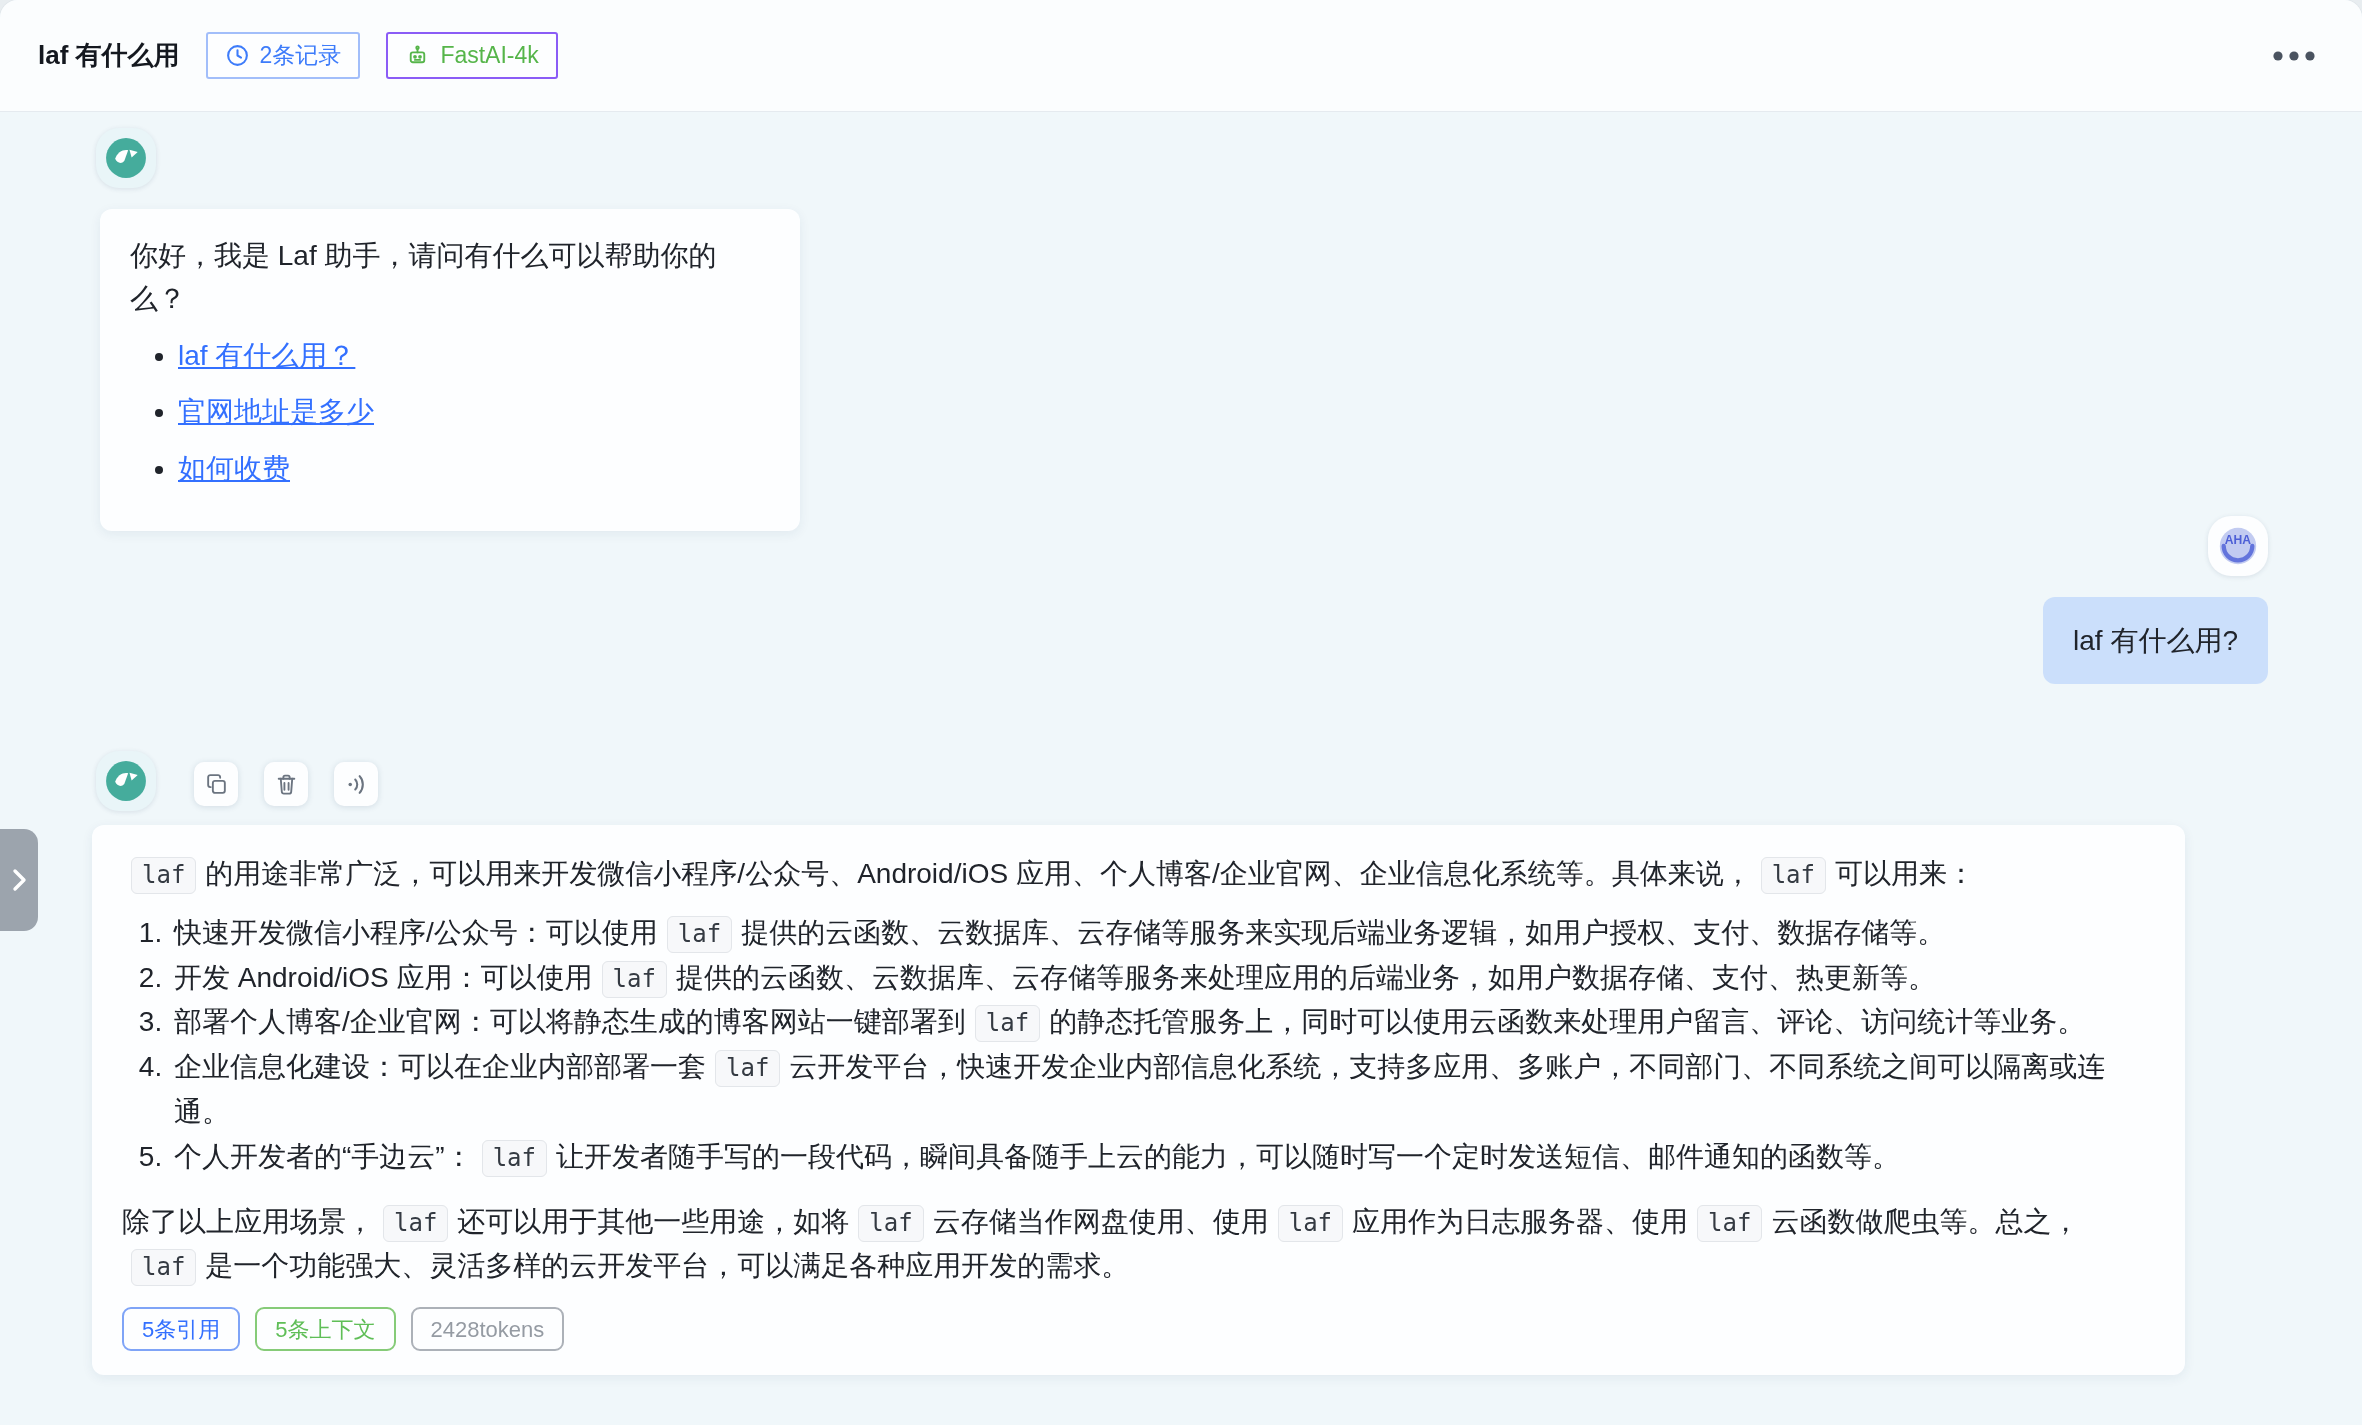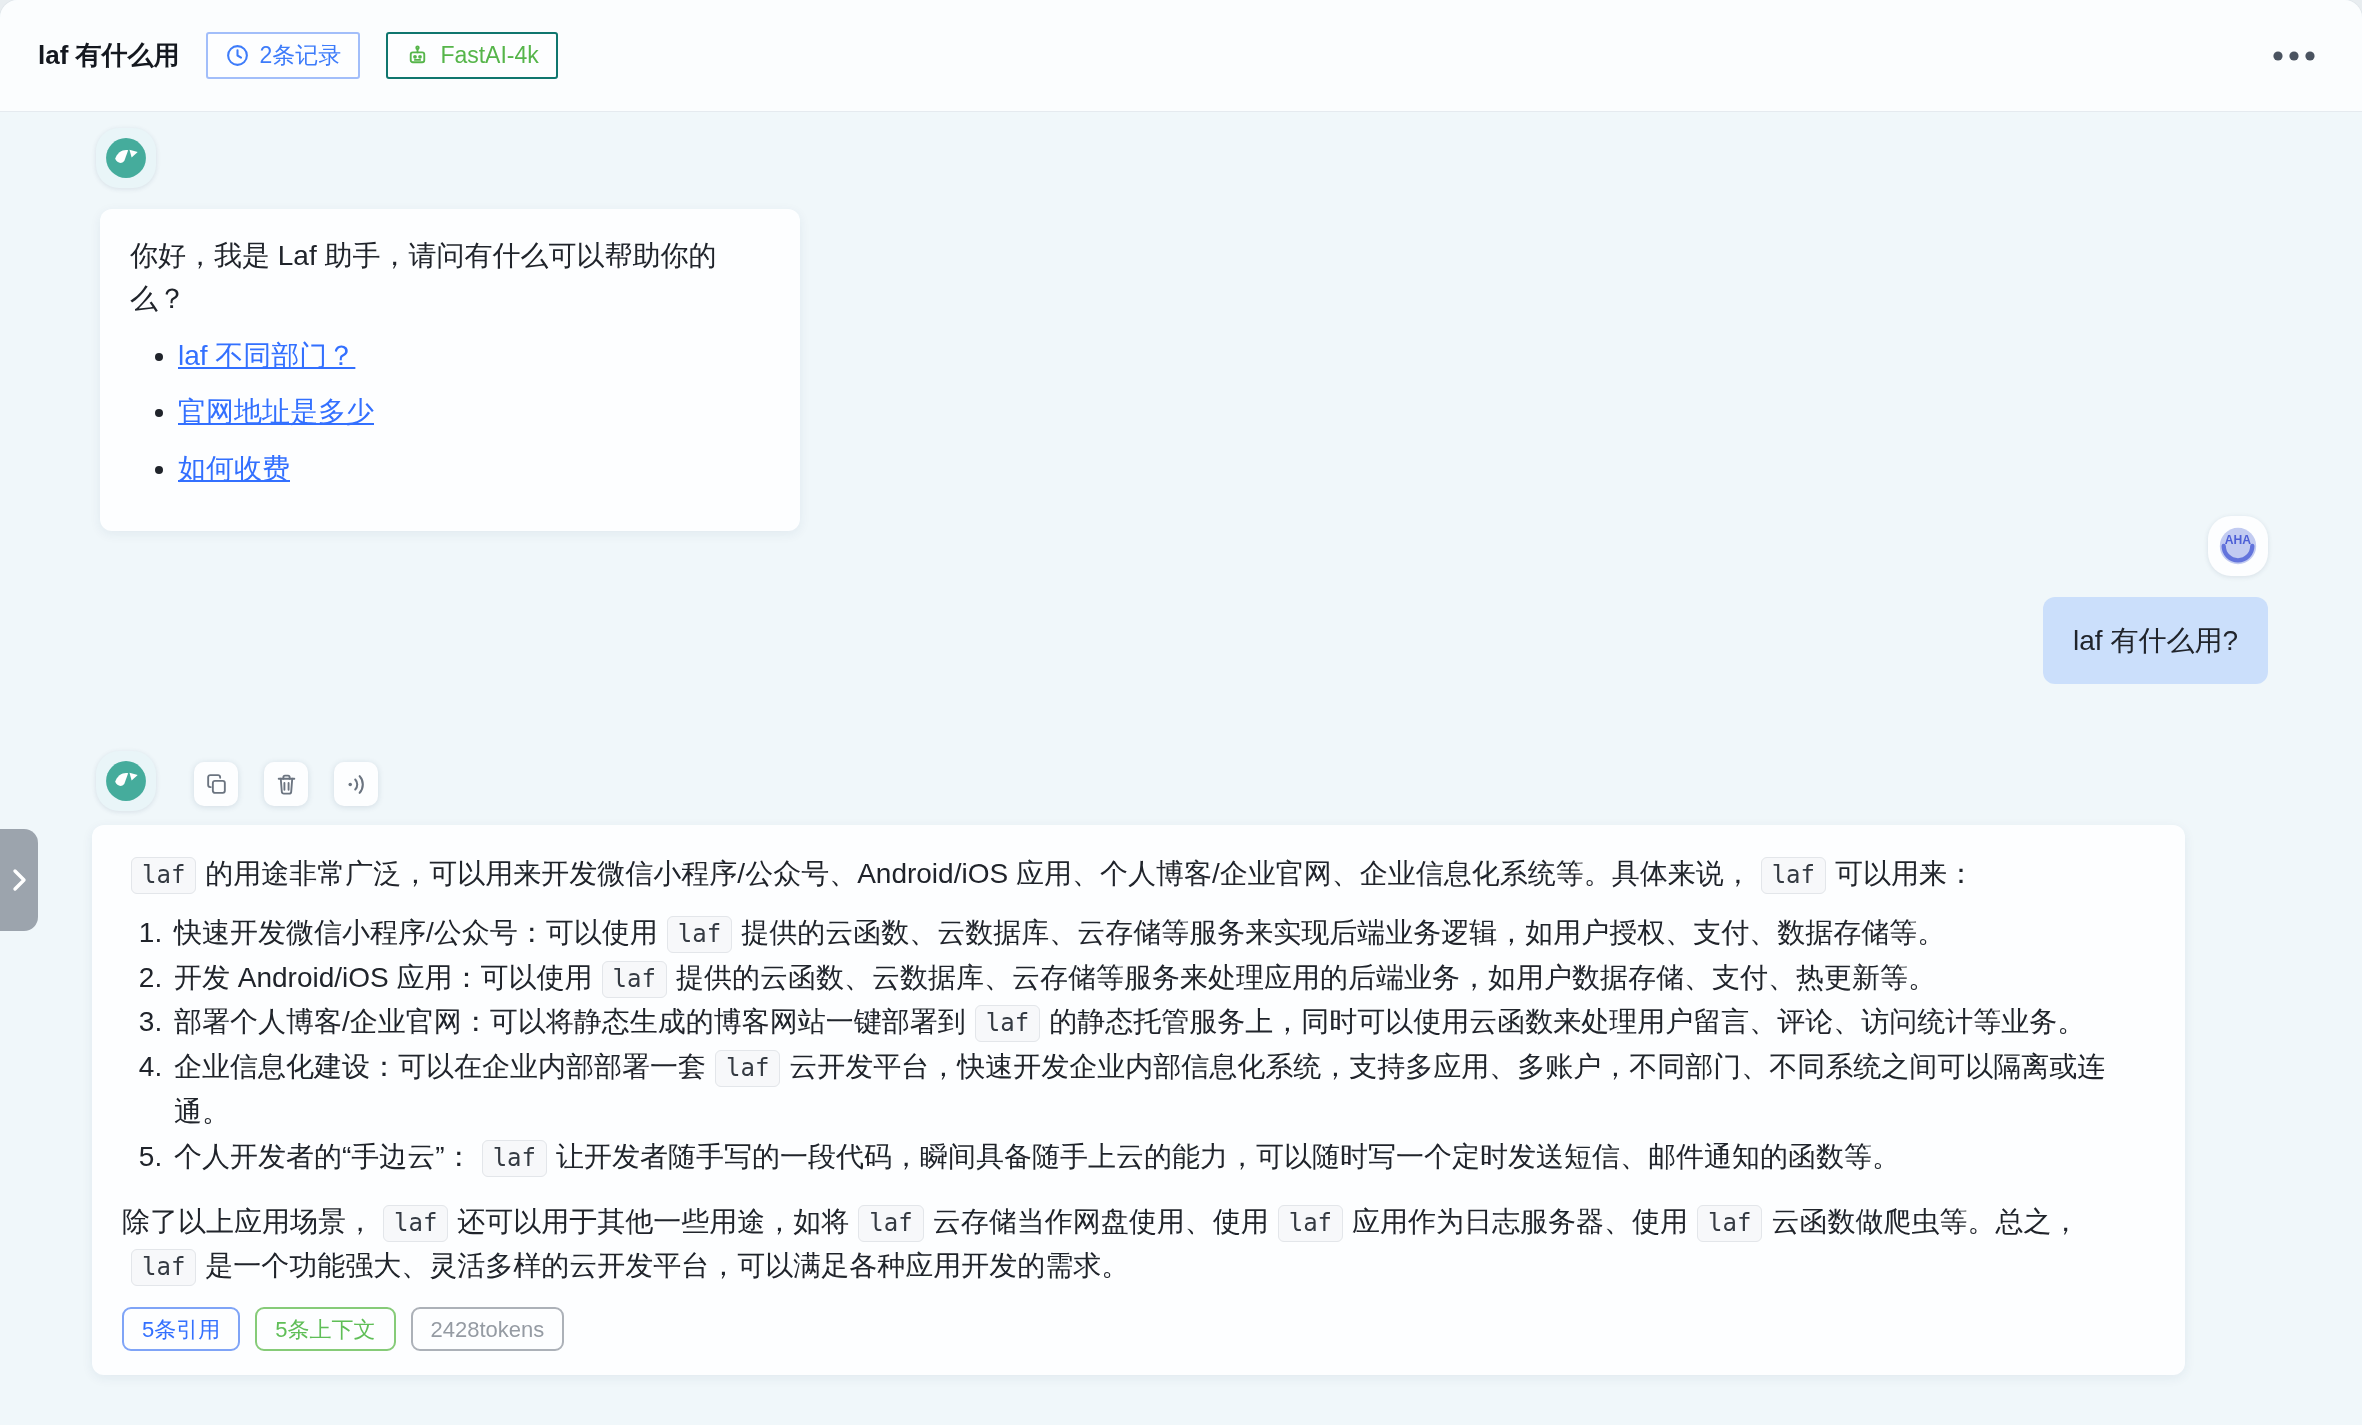--- a/index.html
+++ b/index.html
@@ -3,21 +3,21 @@
 <meta charset="utf-8">
 <style>
   html,body { margin:0; padding:0; background:#E8EDF0; font-family:"Liberation Sans","DejaVu Sans",sans-serif; }
   .app { position:relative; width:2362px; height:1425px; background:#F0F7FA; border-radius:18px 18px 0 0; overflow:hidden; box-shadow:0 0 0 1px #E2E7EB; }
 
   
   .header { position:relative; height:112px; background:#FBFDFE; border-bottom:1px solid #E5EAEF; display:flex; align-items:center; padding:0 38px; box-sizing:border-box; }
   .title { font-size:26px; font-weight:600; color:#14181F; }
   .hbadge { display:inline-flex; align-items:center; gap:10px; height:47px; padding:0 17px; border-radius:3px; font-size:23px; margin-left:26px; background:#FDFEFF; box-sizing:border-box; }
   .hbadge.blue { border:2px solid #A2BEFA; color:#3E7CFA; }
-  .hbadge.green { border:2px solid #0f766e; color:#56B54A; }
+  .hbadge.green { border:2px solid #8b5cf6; color:#56B54A; }
   .spacer { flex:1; }
   .menu-btn { display:flex; align-items:center; justify-content:center; width:60px; height:48px; cursor:pointer; border-radius:8px; }
 
   
   .chat { position:relative; height:1312px; }
   .avatar { position:absolute; width:60px; height:60px; border-radius:23px; background:#E9F5F8; box-shadow:0 1px 5px rgba(30,60,90,.12); display:flex; align-items:center; justify-content:center; }
   .avatar.user-av { background:#FDFEFF; }
   .avatar svg { width:52px; height:52px; }
 
   .bubble { background:#FDFEFF; border-radius:12px; box-shadow:0 3px 12px rgba(25,60,100,.07); color:#20242B; font-size:28px; line-height:1.55; box-sizing:border-box; }
@@ -102,21 +102,21 @@
             <circle cx="30" cy="30" r="23" fill="#45AC9C"></circle>
             <path d="M17.5 31 C19.5 23.5 27 19.5 32.5 21 L28 33.5 C24.5 37.5 19.5 35.5 17.5 31 Z" fill="#FFFFFF"></path>
             <path d="M34 20.5 L43.5 23 L36.5 29.5 Z" fill="#FFFFFF"></path>
           </svg>
       </span>
     </div>
 
     <div class="bubble greeting-bubble">
       <div>你好，我是 Laf 助手，请问有什么可以帮助你的么？</div>
       <ul>
-        <li><a>laf 不同部门？</a></li>
+        <li><a>laf 有什么用？</a></li>
         <li><a>官网地址是多少</a></li>
         <li><a>如何收费</a></li>
       </ul>
     </div>
 
     <div class="avatar user-av" style="left:2208px; top:404px;">
       <span style="display:flex">
         <svg viewBox="0 0 60 60">
             <circle cx="30" cy="30" r="21" fill="#C2CBF1"></circle>
             <path d="M13.5 30 a16.5 16.5 0 0 0 33 0" stroke="#6374DC" stroke-width="5" fill="none" stroke-linecap="round"></path>

